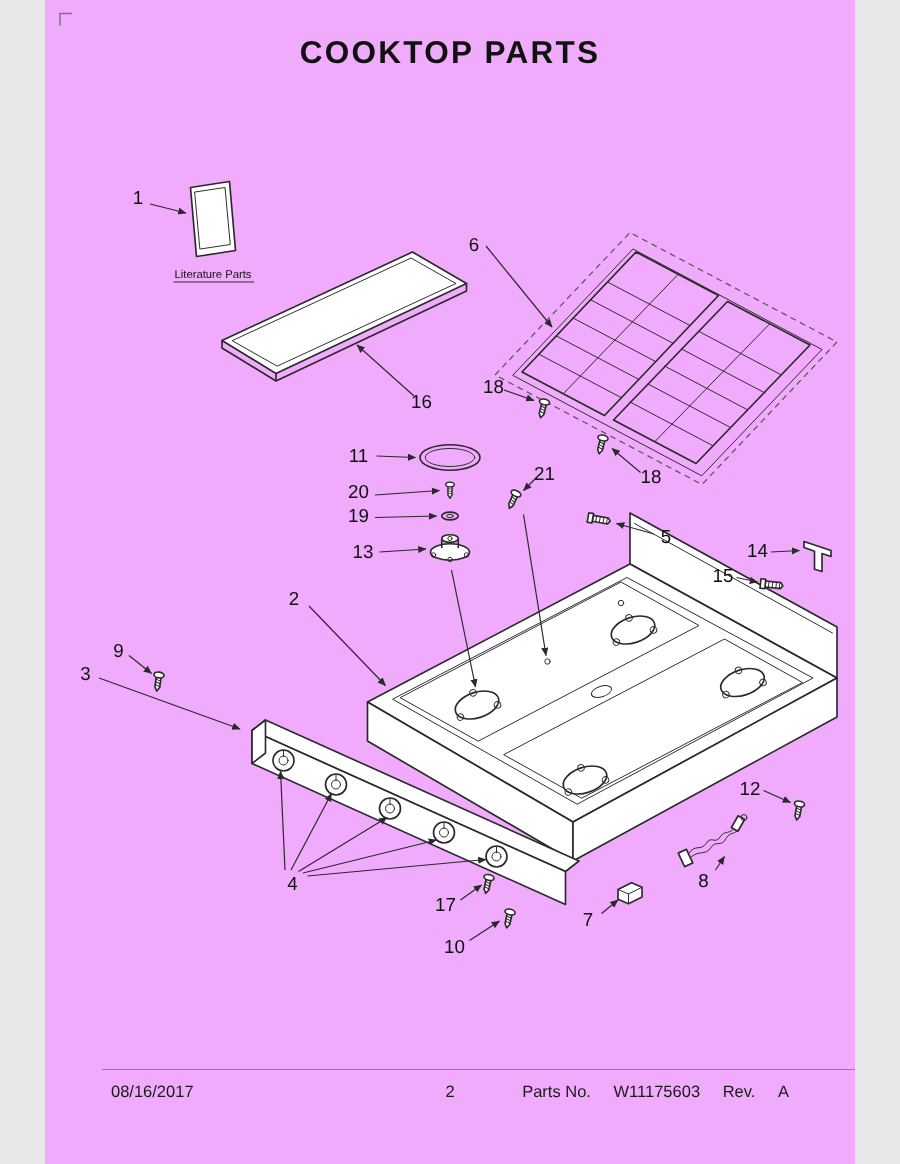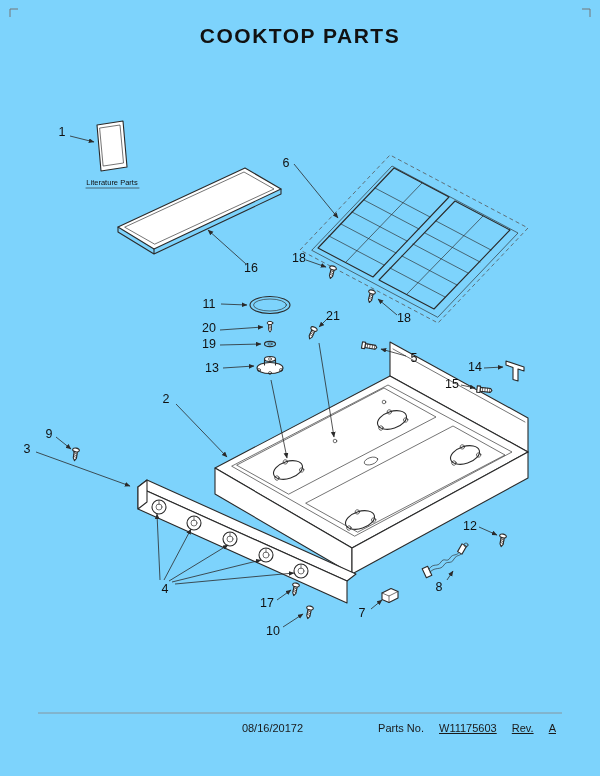--- a/index.html
+++ b/index.html
@@ -1,40 +1,40 @@
 <!DOCTYPE html>
 <html><head>
 <meta charset="utf-8">
 <style>
   html,body{margin:0;padding:0;background:#e8e8e8;}
   .page{
-    position:relative;width:600px;height:776px;margin:0 auto;background:#7dd3fc;
+    position:relative;width:540px;height:776px;margin:0 auto;background:#f0abfc;
     font-family:"Liberation Sans",sans-serif;overflow:hidden;
   }
   .title{
     position:absolute;top:24px;left:0;right:0;text-align:center;
     font-size:21px;font-weight:bold;letter-spacing:1.5px;color:#111;
   }
   svg.diagram{position:absolute;left:0;top:0;}
   .ln{fill:none;stroke:#2a2a2a;stroke-width:1.1;stroke-linejoin:round;stroke-linecap:round;}
   .lnf{fill:#ffffff;stroke:#2a2a2a;stroke-width:1.1;stroke-linejoin:round;stroke-linecap:round;}
   .thin{fill:none;stroke:#2a2a2a;stroke-width:0.65;stroke-linejoin:round;stroke-linecap:round;}
   .dash{fill:none;stroke:#555;stroke-width:0.8;stroke-dasharray:4 3;}
   .leader{fill:none;stroke:#2a2a2a;stroke-width:0.8;marker-end:url(#arrowhead);}
   .callout{font:12.5px "Liberation Sans",sans-serif;fill:#111;text-anchor:middle;}
   .lit-label{font:7.5px "Liberation Sans",sans-serif;fill:#111;text-anchor:middle;}
   .crop{fill:none;stroke:#777;stroke-width:1;}
   .footer{
     position:absolute;left:44px;right:44px;top:722px;display:flex;align-items:baseline;
     font-size:11px;color:#1a1a1a;
   }
-  .footer .f-left{flex:1;text-align:right;}
+  .footer .f-left{flex:1;text-align:left;}
   .footer .f-center{flex:0;text-align:center;}
   .footer .f-right{flex:1;text-align:right;white-space:nowrap;}
-  .footer .sp{margin-left:12px;text-decoration:underline;}
+  .footer .sp{margin-left:12px;}
 </style>
 </head>
 <body>
 
 <div class="page">
 
   <div class="title">COOKTOP PARTS</div>
 
   <svg class="diagram" width="600" height="776" viewBox="0 0 600 776">
     <defs>

